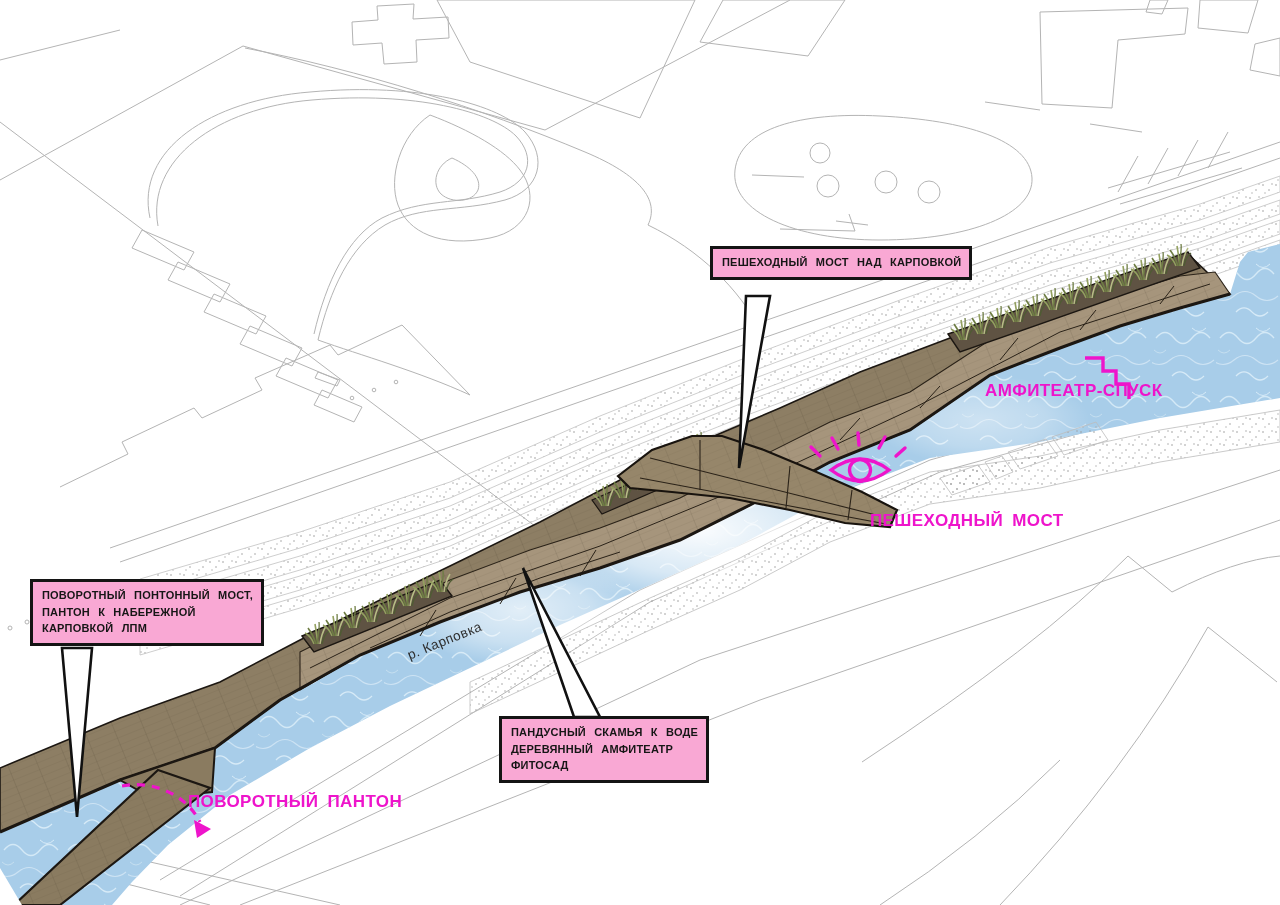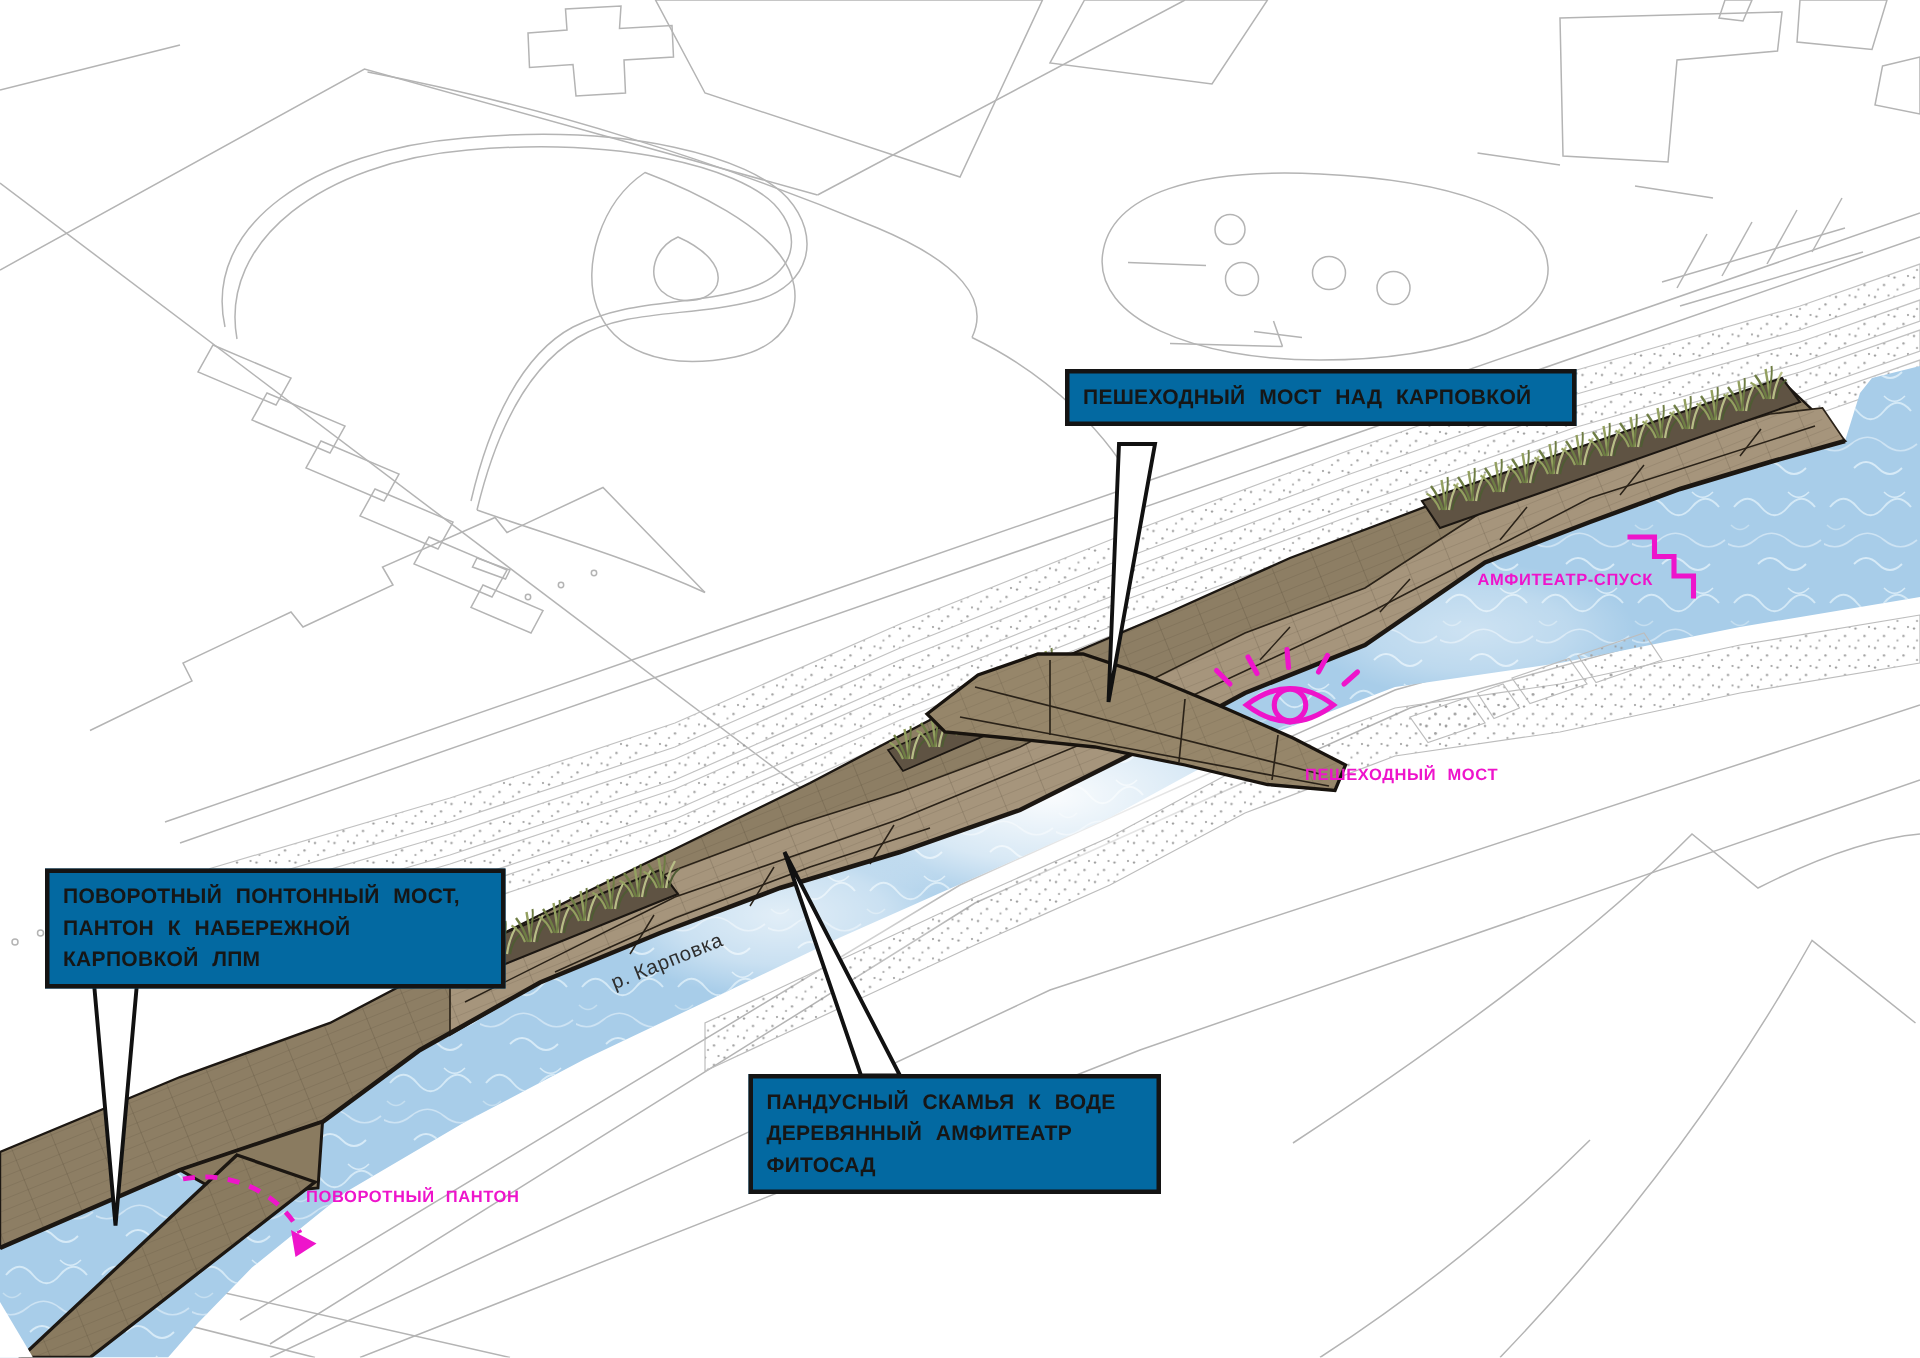--- a/index.html
+++ b/index.html
@@ -4,36 +4,36 @@
 <style>
   html,body{margin:0;padding:0;}
   body{
     width:1280px;height:905px;position:relative;overflow:hidden;
     background:#ffffff;
     font-family:"Liberation Sans", sans-serif;
   }
   #scene{position:absolute;left:0;top:0;}
   .callout{
     position:absolute;
-    background:#0369a1;
+    background:#f9a8d4;
     border:3px solid #141414;
-    padding:5px 27px 6px 9px;
+    padding:5px 8px 6px 9px;
     color:#161616;
-    font-size:14px;
+    font-size:11px;
     font-weight:bold;
     line-height:1.5;
     letter-spacing:.2px;
     word-spacing:5px;
     white-space:nowrap;
     z-index:30;
   }
   .magenta-label{
     position:absolute;
     color:#ee14cb;
-    font-size:11px;
+    font-size:17px;
     font-weight:bold;
     letter-spacing:.4px;
     word-spacing:4px;
     white-space:nowrap;
     z-index:25;
   }
   .river-label{
     position:absolute;
     left:408px;top:648px;
     color:#2e2e2e;
@@ -298,15 +298,15 @@
 <div class="callout" style="left:499px;top:716px;">
   <div>ПАНДУСНЫЙ СКАМЬЯ К ВОДЕ</div>
   <div>ДЕРЕВЯННЫЙ АМФИТЕАТР</div>
   <div>ФИТОСАД</div>
 </div>
 
 <div class="magenta-label" style="left:985px;top:381px;">АМФИТЕАТР-СПУСК</div>
 
 <div class="magenta-label" style="left:870px;top:511px;">ПЕШЕХОДНЫЙ МОСТ</div>
 
-<div class="magenta-label" style="left:204px;top:792px;">ПОВОРОТНЫЙ ПАНТОН</div>
+<div class="magenta-label" style="left:188px;top:792px;">ПОВОРОТНЫЙ ПАНТОН</div>
 
 <div class="river-label">р. Карповка</div>
 
 </body></html>

